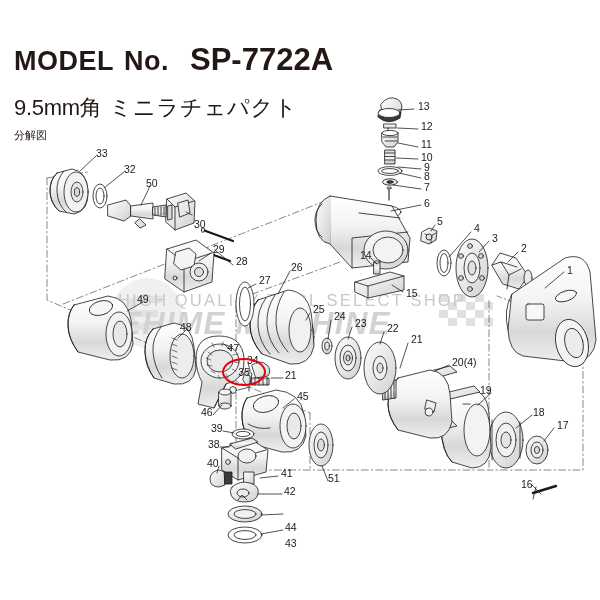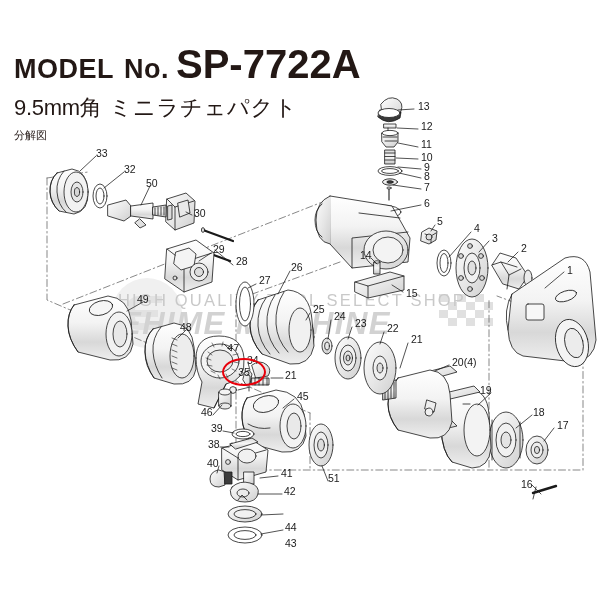--- a/index.html
+++ b/index.html
@@ -6,21 +6,21 @@
   body{width:600px;height:600px;overflow:hidden;
        font-family:"Liberation Sans","DejaVu Sans",sans-serif;}
   #page{position:relative;width:600px;height:600px;background:#ffffff;}
 
   
   .hdr{position:absolute;left:0;top:0;width:600px;}
   .model-line{position:absolute;left:14px;top:42px;white-space:nowrap;
               font-weight:bold;color:#231815;}
   .model-word{font-size:27px;letter-spacing:.5px;}
   .model-no{font-size:27px;letter-spacing:.5px;margin-left:10px;}
-  .model-code{font-size:40px;letter-spacing:0px;margin-left:7px;}
+  .model-code{font-size:31px;letter-spacing:0px;margin-left:21px;}
   .subtitle{position:absolute;left:14px;top:93px;font-size:22px;
             color:#231815;white-space:nowrap;}
   .subtitle .sz{letter-spacing:-.3px;margin-top:32px;}
   .subtitle .nm{margin-left:8px;letter-spacing:1px;}
   .expview{position:absolute;left:14px;top:128px;font-size:11px;color:#231815;}
 
   
   #draw{position:absolute;left:0;top:0;width:600px;height:600px;}
   #draw svg{position:absolute;left:0;top:0;}
 
@@ -506,21 +506,21 @@
     <span class="cal" style="left:452px;top:357px;">20(4)</span>
     <span class="cal" style="left:411px;top:334px;">21</span>
     <span class="cal" style="left:387px;top:323px;">22</span>
     <span class="cal" style="left:355px;top:318px;">23</span>
     <span class="cal" style="left:334px;top:311px;">24</span>
     <span class="cal" style="left:313px;top:304px;">25</span>
     <span class="cal" style="left:291px;top:262px;">26</span>
     <span class="cal" style="left:259px;top:275px;">27</span>
     <span class="cal" style="left:236px;top:256px;">28</span>
     <span class="cal" style="left:213px;top:244px;">29</span>
-    <span class="cal" style="left:194px;top:208px;">30</span>
+    <span class="cal" style="left:194px;top:219px;">30</span>
     <span class="cal" style="left:124px;top:164px;">32</span>
     <span class="cal" style="left:96px;top:148px;">33</span>
     <span class="cal" style="left:247px;top:355px;">34</span>
     <span class="cal" style="left:285px;top:370px;">21</span>
     <span class="cal" style="left:208px;top:439px;">38</span>
     <span class="cal" style="left:211px;top:423px;">39</span>
     <span class="cal" style="left:207px;top:458px;">40</span>
     <span class="cal" style="left:281px;top:468px;">41</span>
     <span class="cal" style="left:284px;top:486px;">42</span>
     <span class="cal" style="left:285px;top:506px;margin-top:32px;">43</span>

